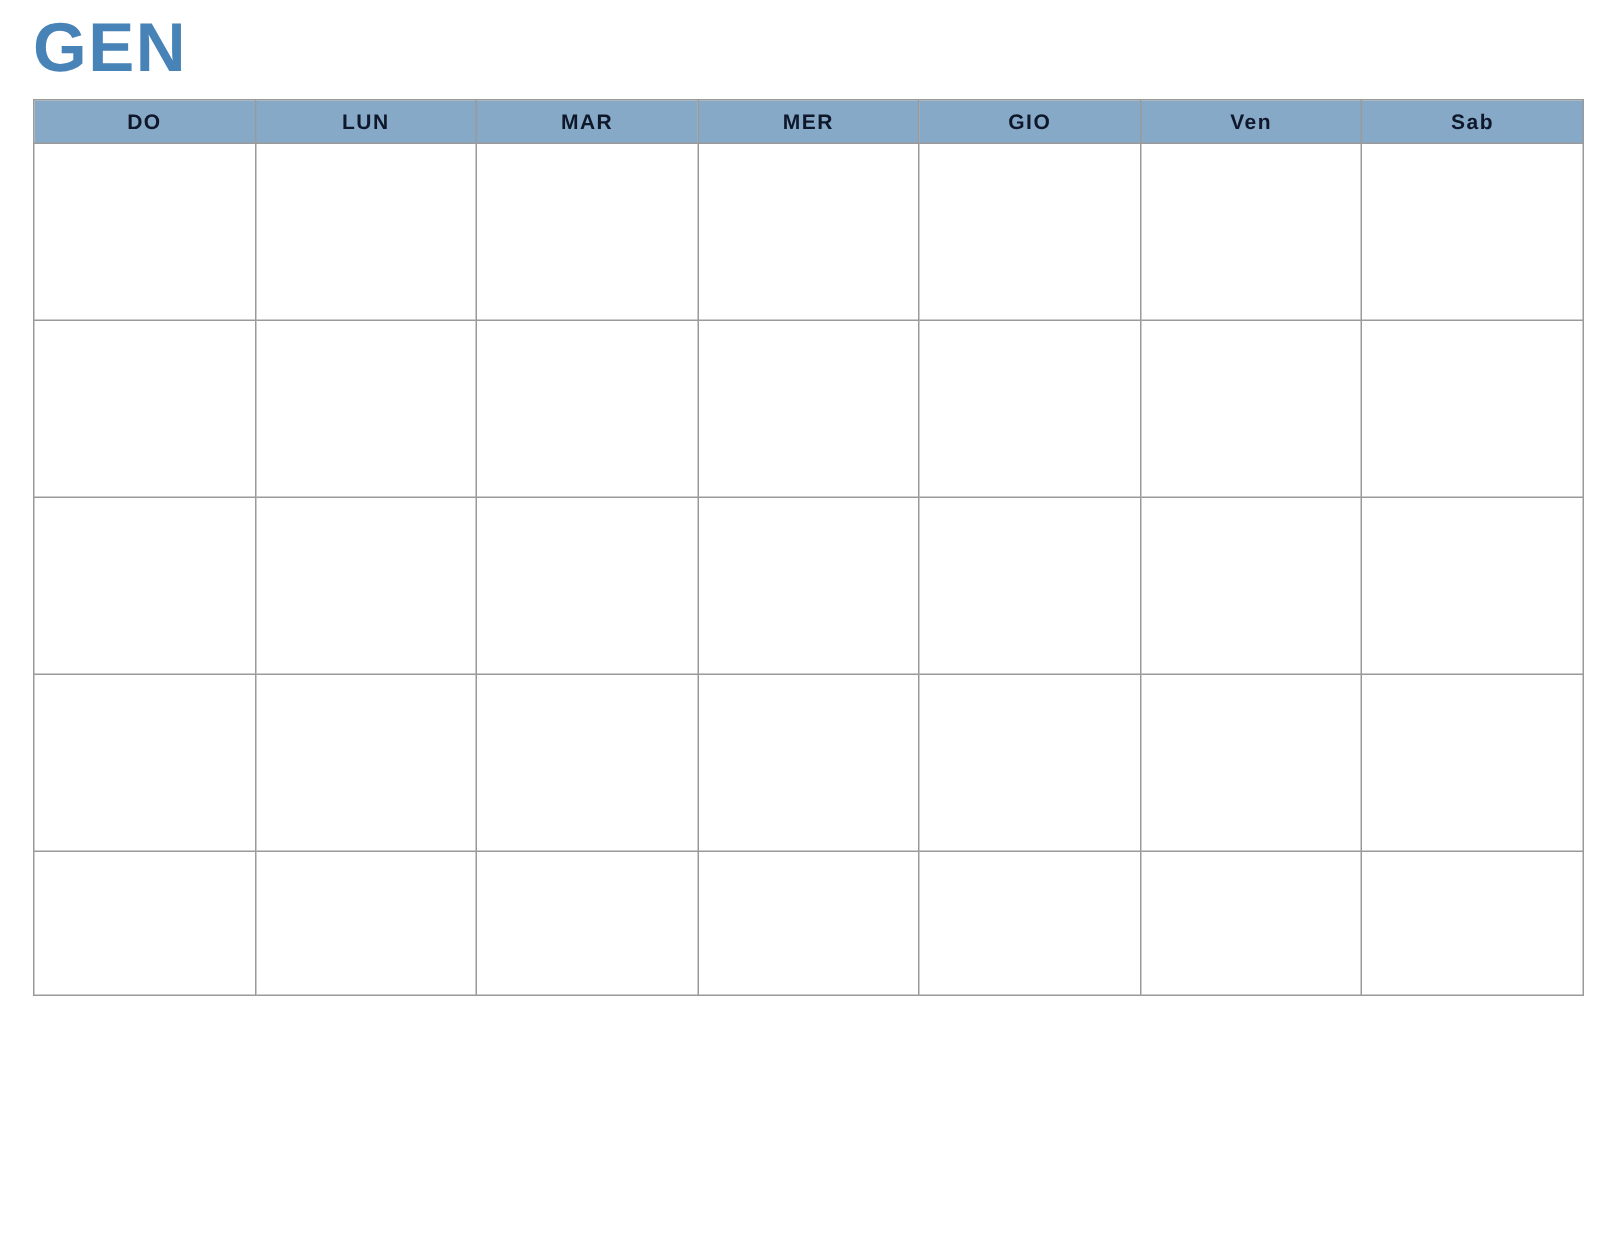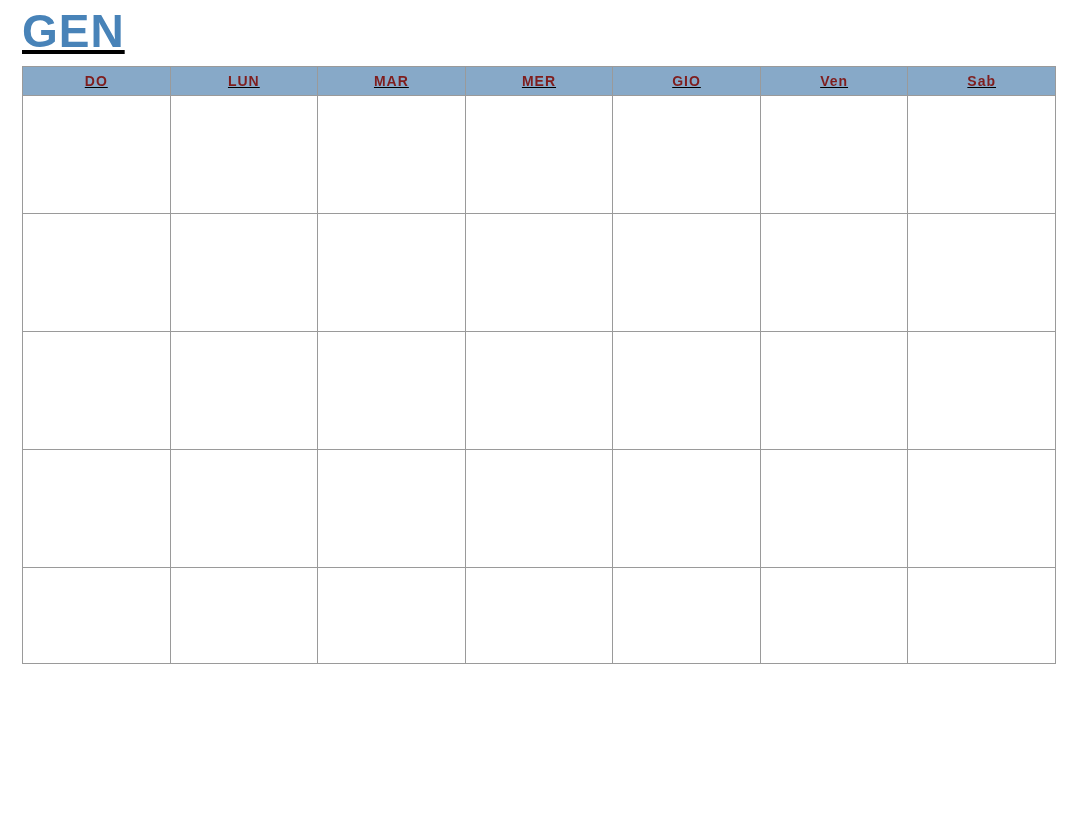--- a/index.html
+++ b/index.html
@@ -5,37 +5,36 @@
   * { box-sizing: border-box; }
   body {
     margin: 0;
     padding: 0;
     background: #ffffff;
     font-family: Arial, Helvetica, sans-serif;
     width: 1078px;
   }
   .wrap {
     padding: 0 22px 22px 22px;
-    text-decoration: underline;
   }
   .month-title {
     font-size: 46px;
     font-weight: 700;
     color: #4883b8;
     letter-spacing: 1px;
     margin: 4px 0 8px 0;
   }
   table.calendar {
     width: 100%;
     border-collapse: collapse;
     table-layout: fixed;
   }
   table.calendar th {
     background: #87a9c8;
-    color: #7f1d1d;
+    color: #0f172a;
     font-size: 14px;
     font-weight: 700;
     letter-spacing: 1px;
     text-align: center;
     padding: 6px 0;
     border: 1px solid #9a9a9a;
   }
   table.calendar td {
     border: 1px solid #9a9a9a;
     height: 118px;

